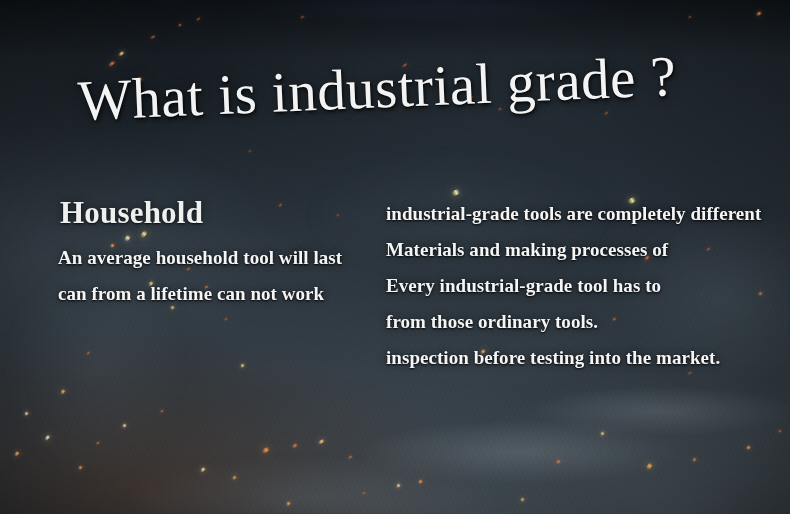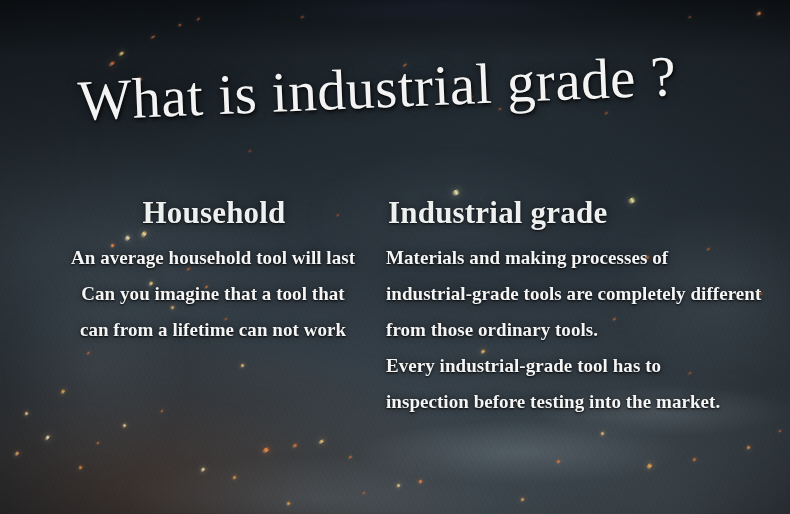--- a/index.html
+++ b/index.html
@@ -94,21 +94,21 @@
     text-shadow:
       0 1px 0 rgba(0,0,0,0.55),
       1px 2px 4px rgba(0,0,0,0.80),
       0 0 14px rgba(0,0,0,0.45);
   }
 
   .column {
     position: absolute;
     top: 196px;
   }
-  #col-left  { left: 48px;  width: 330px; text-align: center; }
+  #col-left  { left: 58px;  width: 330px; }
   #col-right { left: 386px; width: 392px; }
 
   .col-heading {
     font-size: 31px;
     line-height: 1.12;
     color: #eef0ef;
     margin: 0 0 9px 2px;
     letter-spacing: 0.2px;
     text-shadow:
       0 1px 2px rgba(0,0,0,0.70),
@@ -202,29 +202,27 @@
       <div class="spark" style="left: 278px; top: 204px; width: 5px; height: 2px; transform: rotate(-40deg); background: linear-gradient(90deg, rgba(255, 255, 255, 0.15), rgb(164, 84, 40) 55%, rgba(90, 40, 18, 0.15)); box-shadow: rgba(164, 84, 40, 0.4) 0px 0px 4.5px;"></div>
       <div class="spark" style="left: 248px; top: 150px; width: 4px; height: 2px; transform: rotate(-32deg); background: linear-gradient(90deg, rgba(255, 255, 255, 0.15), rgb(124, 66, 34) 55%, rgba(90, 40, 18, 0.15)); box-shadow: rgba(124, 66, 34, 0.4) 0px 0px 3.6px;"></div>
     </div>
 
   <div id="title">What is industrial grade ?</div>
 
   <div class="column" id="col-left">
     <h2 class="col-heading">Household</h2>
     <div class="col-body">
         <div class="body-line">An average household tool will last</div>
-        <div class="body-line">Can you imagine that a tool that</div>
         <div class="body-line">can from a lifetime  can not work</div>
       </div>
   </div>
 
   <div class="column" id="col-right">
-    <h2 class="col-heading">Industrial grade</h2>
     <div class="col-body">
+        <div class="body-line">industrial-grade tools  are completely different</div>
         <div class="body-line">Materials and making processes of</div>
-        <div class="body-line">industrial-grade tools  are completely different</div>
+        <div class="body-line">Every industrial-grade tool has to</div>
         <div class="body-line">from those ordinary tools.</div>
-        <div class="body-line">Every industrial-grade tool has to</div>
         <div class="body-line">inspection before testing into the market.</div>
       </div>
   </div>
 
 </div>
 
 </body></html>

